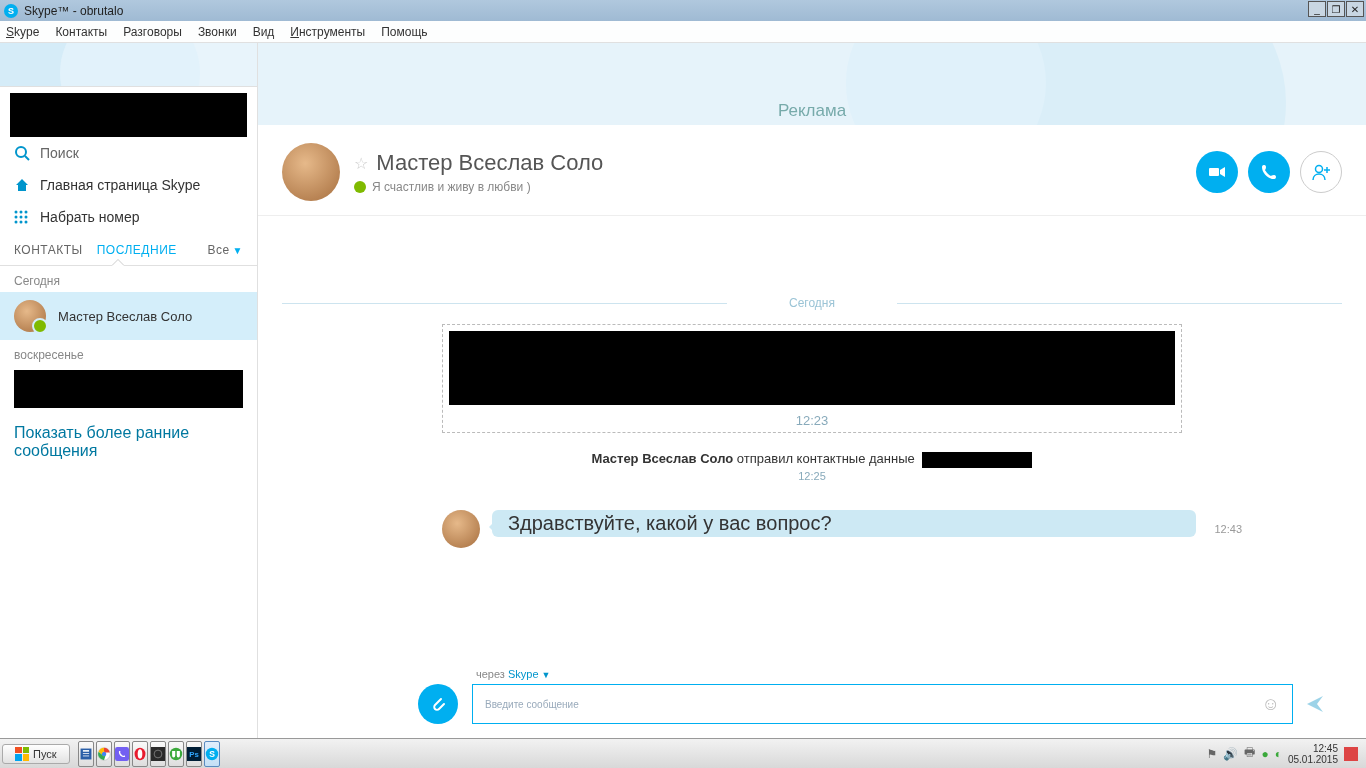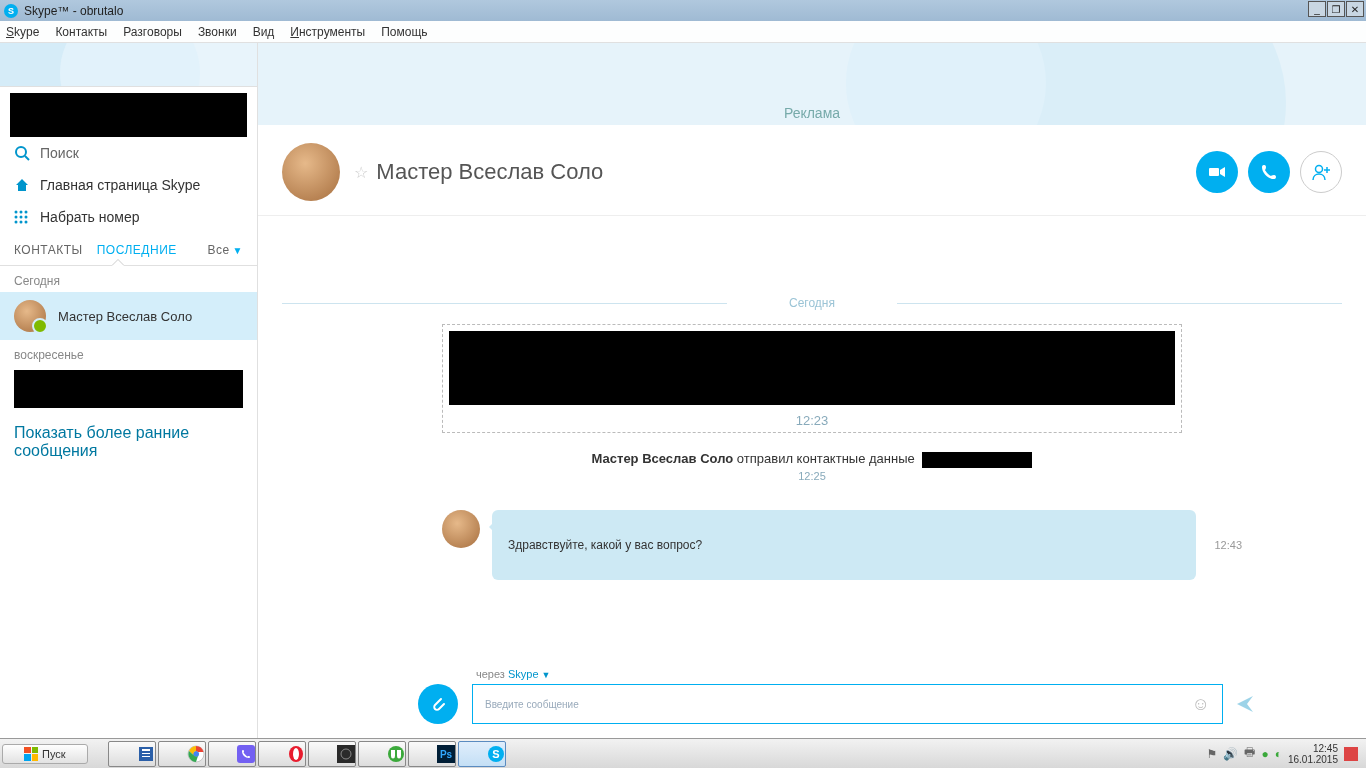--- a/index.html
+++ b/index.html
@@ -42,21 +42,21 @@
 .contact-row .avatar-s::after { content: ""; position: absolute; right: -2px; bottom: -2px; width: 12px; height: 12px; background: #7fba00; border-radius: 50%; border: 2px solid #d4eefa; }
 .contact-row .name { font-size: 13px; color: #333; }
 .black-contact { background: #000; height: 38px; margin: 4px 14px; }
 .show-older { padding: 12px 14px; color: #0078a0; font-size: 16px; cursor: pointer; }
 
 
 .main { flex: 1; display: flex; flex-direction: column; position: relative; }
 .ad-banner { height: 82px; background: #e6f3fa; position: relative; overflow: hidden; }
 .ad-banner::before { content: ""; position: absolute; right: 80px; top: -80px; width: 280px; height: 280px; border-radius: 50%; background: #daeef8; }
 .ad-banner::after { content: ""; position: absolute; right: 320px; top: -60px; width: 200px; height: 200px; border-radius: 50%; background: #e0f1fa; }
-.ad-label { position: absolute; left: 50%; transform: translateX(-50%); bottom: 4px; font-size: 14px; color: #7aa; z-index: 2; }
+.ad-label { position: absolute; left: 50%; transform: translateX(-50%); bottom: 4px; font-size: 17px; color: #7aa; z-index: 2; }
 
 .chat-header { display: flex; align-items: center; padding: 18px 24px 14px; border-bottom: 1px solid #eee; }
 .chat-header .avatar-l { width: 58px; height: 58px; border-radius: 50%; background: radial-gradient(circle at 40% 35%, #e6b98a, #a66e3e); margin-right: 14px; position: relative; flex-shrink: 0; }
 .chat-header .title-col { flex: 1; }
 .chat-header .title-row { display: flex; align-items: center; }
 .chat-header .star { color: #ccc; margin-right: 8px; font-size: 16px; }
 .chat-header h1 { font-size: 22px; font-weight: 300; color: #555; }
 .chat-header .status-row { display: flex; align-items: center; margin-top: 4px; font-size: 12px; color: #888; }
 .chat-header .status-dot { width: 12px; height: 12px; background: #7fba00; border-radius: 50%; margin-right: 6px; display:inline-block; }
 .chat-header .actions { display: flex; gap: 10px; }
@@ -74,42 +74,42 @@
 .sys-box .black-block { background: #000; height: 74px; margin: 6px; }
 .sys-box .time { text-align: center; font-size: 13px; color: #8ab; padding: 2px 0 4px; }
 
 .sys-line { text-align: center; font-size: 13px; color: #333; margin-bottom: 2px; }
 .sys-line b { font-weight: 600; }
 .sys-line .black-inline { display: inline-block; background: #000; width: 110px; height: 16px; vertical-align: middle; margin-left: 4px; }
 .sys-time-c { text-align: center; font-size: 11px; color: #8ab; margin-bottom: 28px; }
 
 .msg-row { display: flex; align-items: flex-start; margin: 0 100px 16px 160px; }
 .msg-row .avatar-m { width: 38px; height: 38px; border-radius: 50%; background: radial-gradient(circle at 40% 35%, #e6b98a, #a66e3e); margin-right: 12px; flex-shrink: 0; }
-.msg-row .bubble { background: #cde9f4; border-radius: 6px; padding: 28px 16px; font-size: 12px; color: #333; flex: 1; position: relative; }
+.msg-row .bubble { background: #cde9f4; border-radius: 6px; padding: 2px 16px; font-size: 20px; color: #333; flex: 1; position: relative; }
 .msg-row .bubble::before { content: ""; position: absolute; left: -8px; top: 12px; border: 5px solid transparent; border-right-color: #cde9f4; }
 .msg-row .msg-time { font-size: 11px; color: #999; margin-left: 18px; align-self: center; }
 
-.compose-wrap { padding: 4px 111px 14px 160px; }
+.compose-wrap { padding: 4px 41px 14px 160px; }
 .via-row { font-size: 11px; color: #888; margin: 0 0 4px 58px; }
 .via-row .skype-link { color: #0095cc; }
 .via-row .chev { color: #0095cc; font-size: 9px; }
 .compose-row { display: flex; align-items: center; }
 .attach-btn { width: 40px; height: 40px; border-radius: 50%; background: #00aff0; color: #fff; display: flex; align-items: center; justify-content: center; margin-right: 14px; cursor: pointer; font-size: 18px; }
 .compose-box { flex: 1; border: 1px solid #00aff0; height: 40px; display: flex; align-items: center; padding: 0 12px; }
 .compose-box input { flex: 1; border: none; outline: none; font-size: 10px; color: #555; }
 .compose-box input::placeholder { color: #9ab; }
 .compose-box .emoji { color: #bbb; cursor: pointer; font-size: 18px; }
 .send-btn { margin-left: 12px; color: #9cd3e8; font-size: 20px; cursor: pointer; }
 
 
 .taskbar { height: 30px; background: linear-gradient(#f2f2f2, #d8d8d8); border-top: 1px solid #999; display: flex; align-items: center; padding: 0 2px; font-size: 11px; }
-.start-btn { display: flex; align-items: center; padding: 2px 21px; border: 1px solid #aaa; background: linear-gradient(#fefefe, #e2e2e2); border-radius: 3px; margin-right: 20px; cursor: default; }
+.start-btn { display: flex; align-items: center; padding: 2px 12px; border: 1px solid #aaa; background: linear-gradient(#fefefe, #e2e2e2); border-radius: 3px; margin-right: 8px; cursor: default; }
 .win-logo { width: 14px; height: 14px; margin-right: 4px; display: grid; grid-template: 1fr 1fr / 1fr 1fr; gap: 1px; }
 .win-logo span:nth-child(1){background:#f25022}.win-logo span:nth-child(2){background:#7fba00}.win-logo span:nth-child(3){background:#00a4ef}.win-logo span:nth-child(4){background:#ffb900}
-.task-btn { width: 48px; height: 26px; border: 1px solid #888; background: linear-gradient(#fafafa,#ddd); margin-right: 2px; display: flex; align-items: center; justify-content: flex-end; border-radius: 2px; cursor: default; }
+.task-btn { width: 16px; height: 26px; border: 1px solid #888; background: linear-gradient(#fafafa,#ddd); margin-right: 2px; display: flex; align-items: center; justify-content: flex-start; border-radius: 2px; cursor: default; }
 .task-btn.active { background: linear-gradient(#e0eefc,#c4dff5); border-color: #5a8bc0; }
 .tray { margin-left: auto; display: flex; align-items: center; gap: 6px; padding-right: 6px; }
 .tray .clock { text-align: right; font-size: 10px; line-height: 11px; color: #333; }
 .tray .tray-icon { font-size: 12px; color: #666; }
 
 svg { display: block; }
 </style>
 </head>
 <body>
 
@@ -197,20 +197,24 @@
       <span class="ad-label">Реклама</span>
     </div>
 
     <div class="chat-header">
       <div class="avatar-l"></div>
       <div class="title-col">
         <div class="title-row">
           <span class="star">☆</span>
           <h1>Мастер Всеслав Соло</h1>
         </div>
+        <div class="status-row">
+          <span class="status-dot"></span>
+          <span>Я счастлив и живу в любви )</span>
+        </div>
       </div>
       <div class="actions">
         <div class="act-btn blue">
           <svg width="20" height="20" viewBox="0 0 20 20">
               <rect x="2" y="6" width="10" height="8" rx="1" fill="#fff"></rect>
               <path d="M13 8 L18 5 L18 15 L13 12 Z" fill="#fff"></path>
             </svg>
         </div>
         <div class="act-btn blue">
           <svg width="18" height="18" viewBox="0 0 18 18">
@@ -339,17 +343,17 @@
     </div>
 
   <div class="tray">
     <span class="tray-icon">⚑</span>
     <span class="tray-icon" style="color:#d44">🔊</span>
     <span class="tray-icon">🖶</span>
     <span class="tray-icon" style="color:#3ba93b">●</span>
     <span class="tray-icon" style="color:#3ba93b">◐</span>
     <div class="clock">
       <div>12:45</div>
-      <div>16.01.2015</div>
+      <div>05.01.2015</div>
     </div>
     <span class="tray-icon" style="color:#d44;background:#d44;width:14px;height:14px;display:inline-block"></span>
   </div>
 </div>
 
 </body></html>

